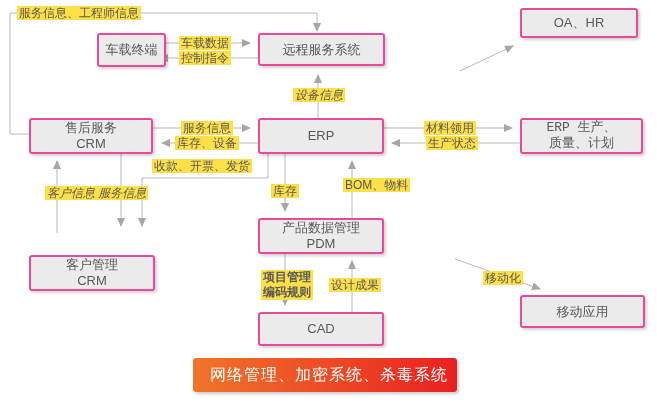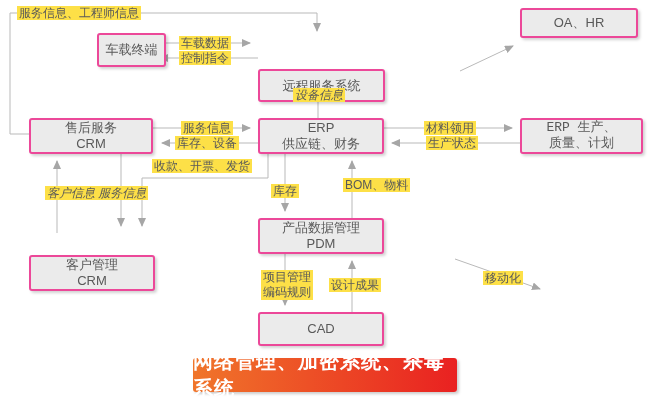--- a/index.html
+++ b/index.html
@@ -16,27 +16,28 @@
     display:flex;flex-direction:column;justify-content:center;align-items:center;
   }
   .lbl{
     position:absolute;z-index:3;background:#fde047;color:#595959;
     font-size:12px;line-height:14px;white-space:nowrap;padding:0 2px;text-align:center;
   }
   .lbl2{line-height:15px;}
   .banner{
     position:absolute;z-index:2;box-sizing:border-box;border-radius:3px;
     background:linear-gradient(90deg,#f0752a 0%,#e92121 100%);
-    color:#ffffff;font-size:20px;font-weight:bold;letter-spacing:1px;
+    color:#ffffff;font-size:16px;font-weight:normal;letter-spacing:1px;
     display:flex;justify-content:center;align-items:center;
     box-shadow:2px 2px 3px rgba(0,0,0,0.2);
+    padding-left:8px;
   }
   
   .n-vehicle{left:85px;top:33px;width:69px;height:34px;margin-left:12px;}
-  .n-remote{left:258px;top:33px;width:127px;height:33px;margin-top:36px;}
+  .n-remote{left:258px;top:33px;width:127px;height:33px;}
   .n-oahr{left:520px;top:8px;width:118px;height:30px;}
   .n-aftersales{left:29px;top:118px;width:124px;height:36px;}
   .n-erpsup{left:258px;top:118px;width:126px;height:36px;}
   .n-erpprod{left:520px;top:118px;width:123px;height:36px;font-family:Liberation Mono, monospace;}
   .n-custcrm{left:29px;top:233px;width:126px;height:36px;margin-top:22px;}
   .n-pdm{left:258px;top:218px;width:126px;height:36px;}
   .n-cad{left:258px;top:312px;width:126px;height:34px;}
   .n-mobile{left:520px;top:295px;width:125px;height:33px;}
   .n-banner{left:193px;top:358px;width:264px;height:34px;}
 </style>
@@ -84,21 +85,20 @@
     <span>OA、HR</span>
   </div>
 
   <div class="node n-aftersales">
     <span>售后服务</span>
     <span>CRM</span>
   </div>
 
   <div class="node n-erpsup">
     <span>ERP</span>
-    <span>供应链、财务</span>
   </div>
 
   <div class="node n-erpprod">
     <span>ERP 生产、</span>
     <span>质量、计划</span>
   </div>
 
   <div class="node n-custcrm">
     <span>客户管理</span>
     <span>CRM</span>
@@ -106,20 +106,23 @@
 
   <div class="node n-pdm">
     <span>产品数据管理</span>
     <span>PDM</span>
   </div>
 
   <div class="node n-cad">
     <span>CAD</span>
   </div>
 
+  <div class="node n-mobile">
+    <span>移动应用</span>
+  </div>
 
   <div class="banner n-banner">
     <span>网络管理、加密系统、杀毒系统</span>
   </div>
 
   <div class="lbl" style="left:17px;top:6px;">服务信息、工程师信息</div>
 
   <div class="lbl" style="left:179px;top:36px;">车载数据</div>
 
   <div class="lbl" style="left:179px;top:51px;">控制指令</div>
@@ -136,21 +139,21 @@
   <div class="lbl" style="left:426px;top:136px;">生产状态</div>
 
   <div class="lbl" style="left:45px;top:186px;font-style:italic;">客户信息 服务信息</div>
 
   <div class="lbl" style="left:152px;top:159px;">收款、开票、发货</div>
 
   <div class="lbl" style="left:271px;top:184px;">库存</div>
 
   <div class="lbl" style="left:323px;top:178px;margin-left:20px;">BOM、物料</div>
 
-  <div class="lbl lbl2" style="left:261px;top:270px;">
+  <div class="lbl lbl2" style="left:261px;top:270px;font-weight:bold;">
     <div>项目管理</div>
     <div>编码规则</div>
   </div>
 
   <div class="lbl" style="left:329px;top:278px;">设计成果</div>
 
   <div class="lbl" style="left:483px;top:271px;">移动化</div>
 
 </div>
 

